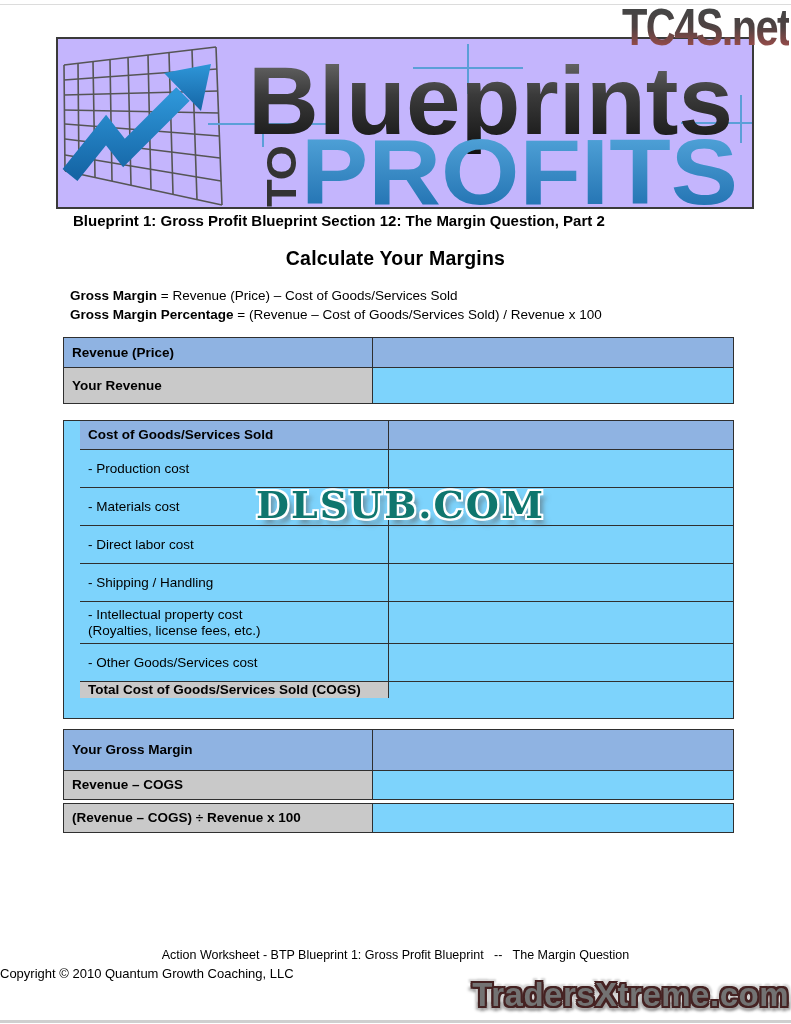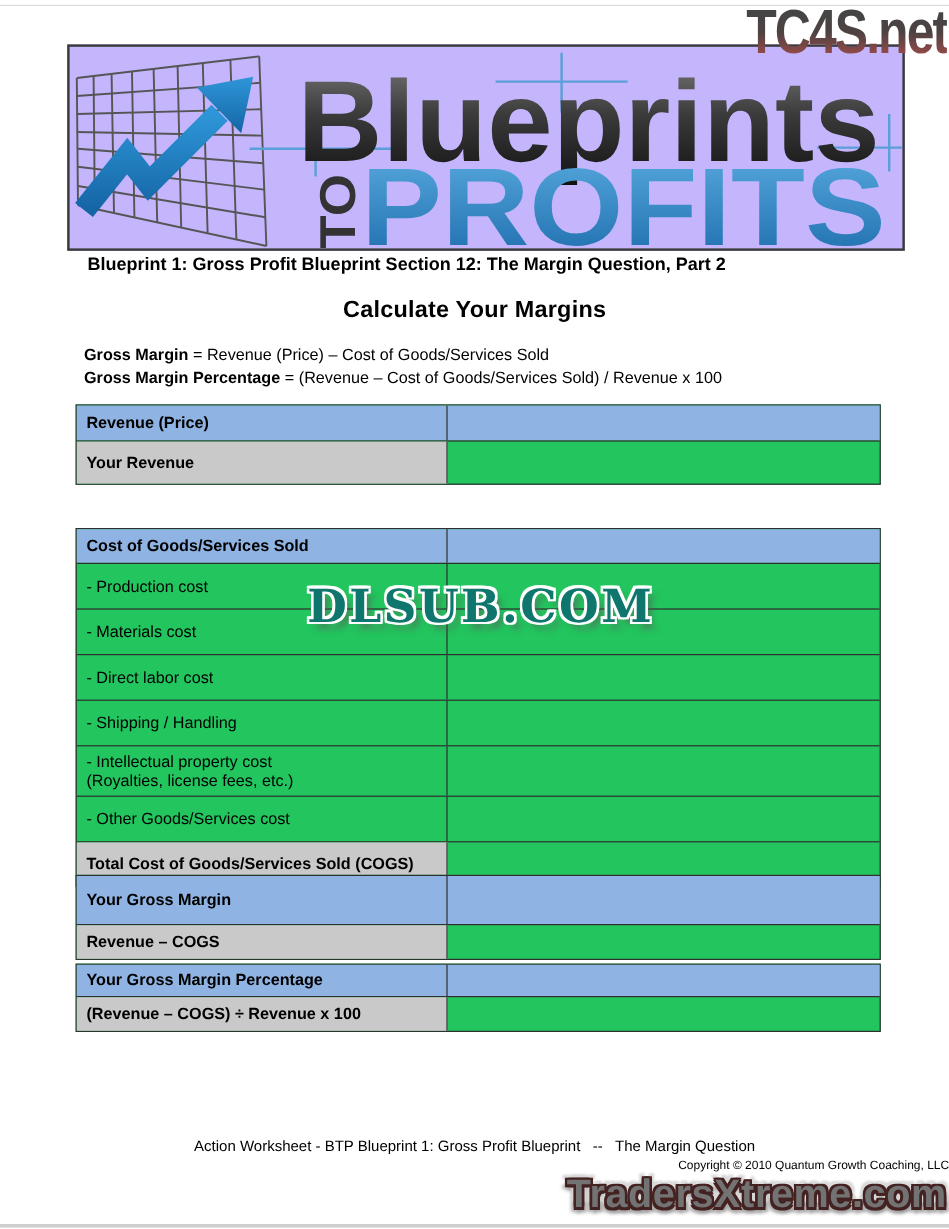--- a/index.html
+++ b/index.html
@@ -22,47 +22,47 @@
 
   
   .subtitle{position:absolute;left:73px;top:212px;font-size:15px;font-weight:bold;}
   .doc-title{position:absolute;left:0;top:247px;width:100%;text-align:center;
              font-size:19.5px;font-weight:bold;letter-spacing:.2px;}
   .formulas{position:absolute;left:70px;top:287px;font-size:13.5px;line-height:18.5px;}
   .formulas .term{font-weight:bold;}
 
   
   .tbl{position:absolute;left:63px;width:671px;border:1.5px solid #2f2f2f;
-       box-sizing:border-box;background:#22c55e;font-size:13.5px;}
+       box-sizing:border-box;background:#7dd3fc;font-size:13.5px;}
   .trow{display:flex;align-items:stretch;}
   .trow + .trow{border-top:1px solid #2f2f2f;}
   .c1{width:309px;box-sizing:border-box;border-right:1px solid #2f2f2f;
       padding:0 0 0 8px;display:flex;align-items:center;white-space:pre-line;line-height:16px;}
   .c2{flex:1;}
   .hdr{background:#8fb3e2;}
   .hdr .c1{font-weight:bold;}
   .gray .c1{background:#c9c9c9;font-weight:bold;}
   #t1{top:337px;} #t1 .hdr{height:29px;} #t1 .r{height:35px;}
-  #t2{top:440px;} #t2 .hdr{height:28px;} #t2 .r{height:37px;}
-  #t2 .r-ip{height:41px;} #t2 .r-total{height:36px;}
+  #t2{top:420px;padding-left:16px;} #t2 .hdr{height:28px;} #t2 .r{height:37px;}
+  #t2 .r-ip{height:41px;} #t2 .r-total{height:36px;flex-direction:column;}
   #t3{top:729px;} #t3 .hdr{height:40px;} #t3 .r{height:28px;}
   #t4{top:803px;} #t4 .hdr{height:26px;} #t4 .r{height:28px;}
 
   
   .dlsub{position:absolute;left:256px;top:486px;z-index:6;
          font-family:"DejaVu Serif",serif;font-weight:bold;font-size:38px;line-height:1;
          letter-spacing:2px;color:#0f766e;
          text-shadow:-2px 0 0 #fff,2px 0 0 #fff,0 -2px 0 #fff,0 2px 0 #fff,
                      -2px -2px 0 #fff,2px -2px 0 #fff,-2px 2px 0 #fff,2px 2px 0 #fff,
                      5px 6px 5px rgba(90,90,90,.55);}
 
   
   .footer1{position:absolute;left:0;top:948px;width:100%;text-align:center;
            font-size:12.5px;white-space:pre;}
-  .footer2{position:absolute;left:0;top:966px;width:100%;text-align:right;font-size:10px;}
+  .footer2{position:absolute;left:0;top:966px;width:100%;text-align:left;font-size:13px;}
   .traders{position:absolute;right:2px;top:975px;font-size:33px;line-height:1.2;font-weight:bold;
            letter-spacing:.5px;color:#737373;z-index:6;
            text-shadow:-2px -2px 0 #452222,2px -2px 0 #452222,-2px 2px 0 #452222,2px 2px 0 #452222,
                        -2px 0 0 #452222,2px 0 0 #452222,0 -2px 0 #452222,0 2px 0 #452222,
                        -4px -4px 2px #d8d8d8,4px -4px 2px #d8d8d8,
                        -4px 4px 3px #aaa,4px 4px 3px #999,0 5px 3px #999;}
 </style>
 </head>
 <body>
 
@@ -179,24 +179,20 @@
       <div class="c1">Your Gross Margin</div>
       <div class="c2"></div>
     </div>
     <div class="trow r gray">
       <div class="c1">Revenue – COGS</div>
       <div class="c2"></div>
     </div>
   </div>
 
   <div class="tbl" id="t4">
-    <div class="trow hdr">
-      <div class="c1">Your Gross Margin Percentage</div>
-      <div class="c2"></div>
-    </div>
     <div class="trow r gray">
       <div class="c1">(Revenue – COGS) ÷ Revenue x 100</div>
       <div class="c2"></div>
     </div>
   </div>
 
   <div class="dlsub">DLSUB.COM</div>
 
   <div class="footer1">Action Worksheet - BTP Blueprint 1: Gross Profit Blueprint   --   The Margin Question</div>
   <div class="footer2">Copyright © 2010 Quantum Growth Coaching, LLC</div>

